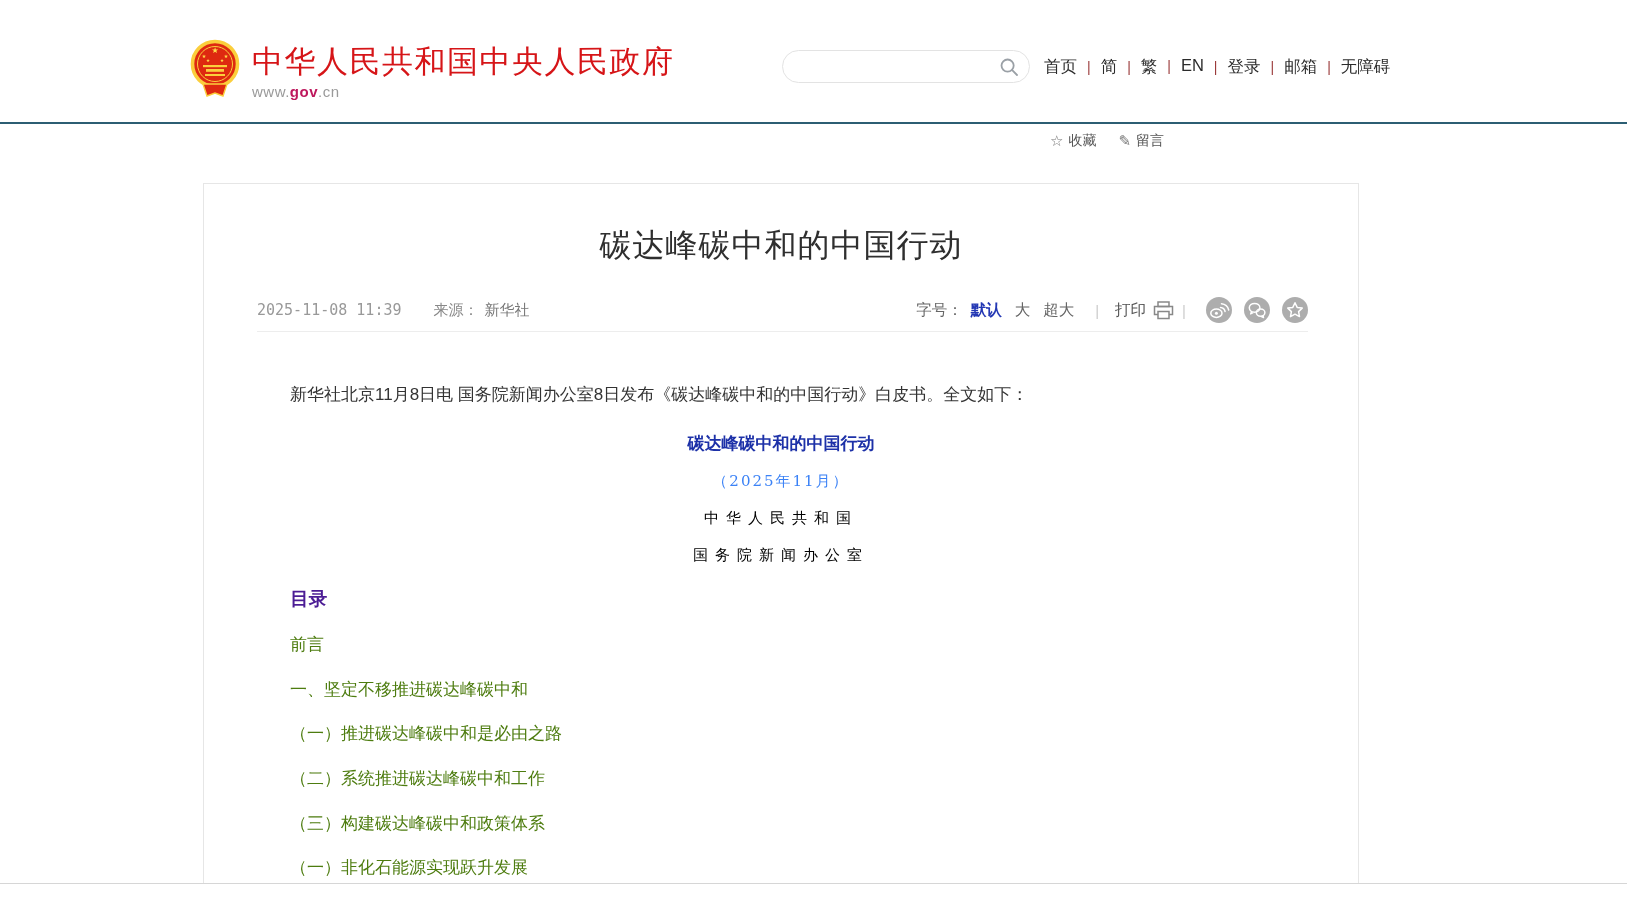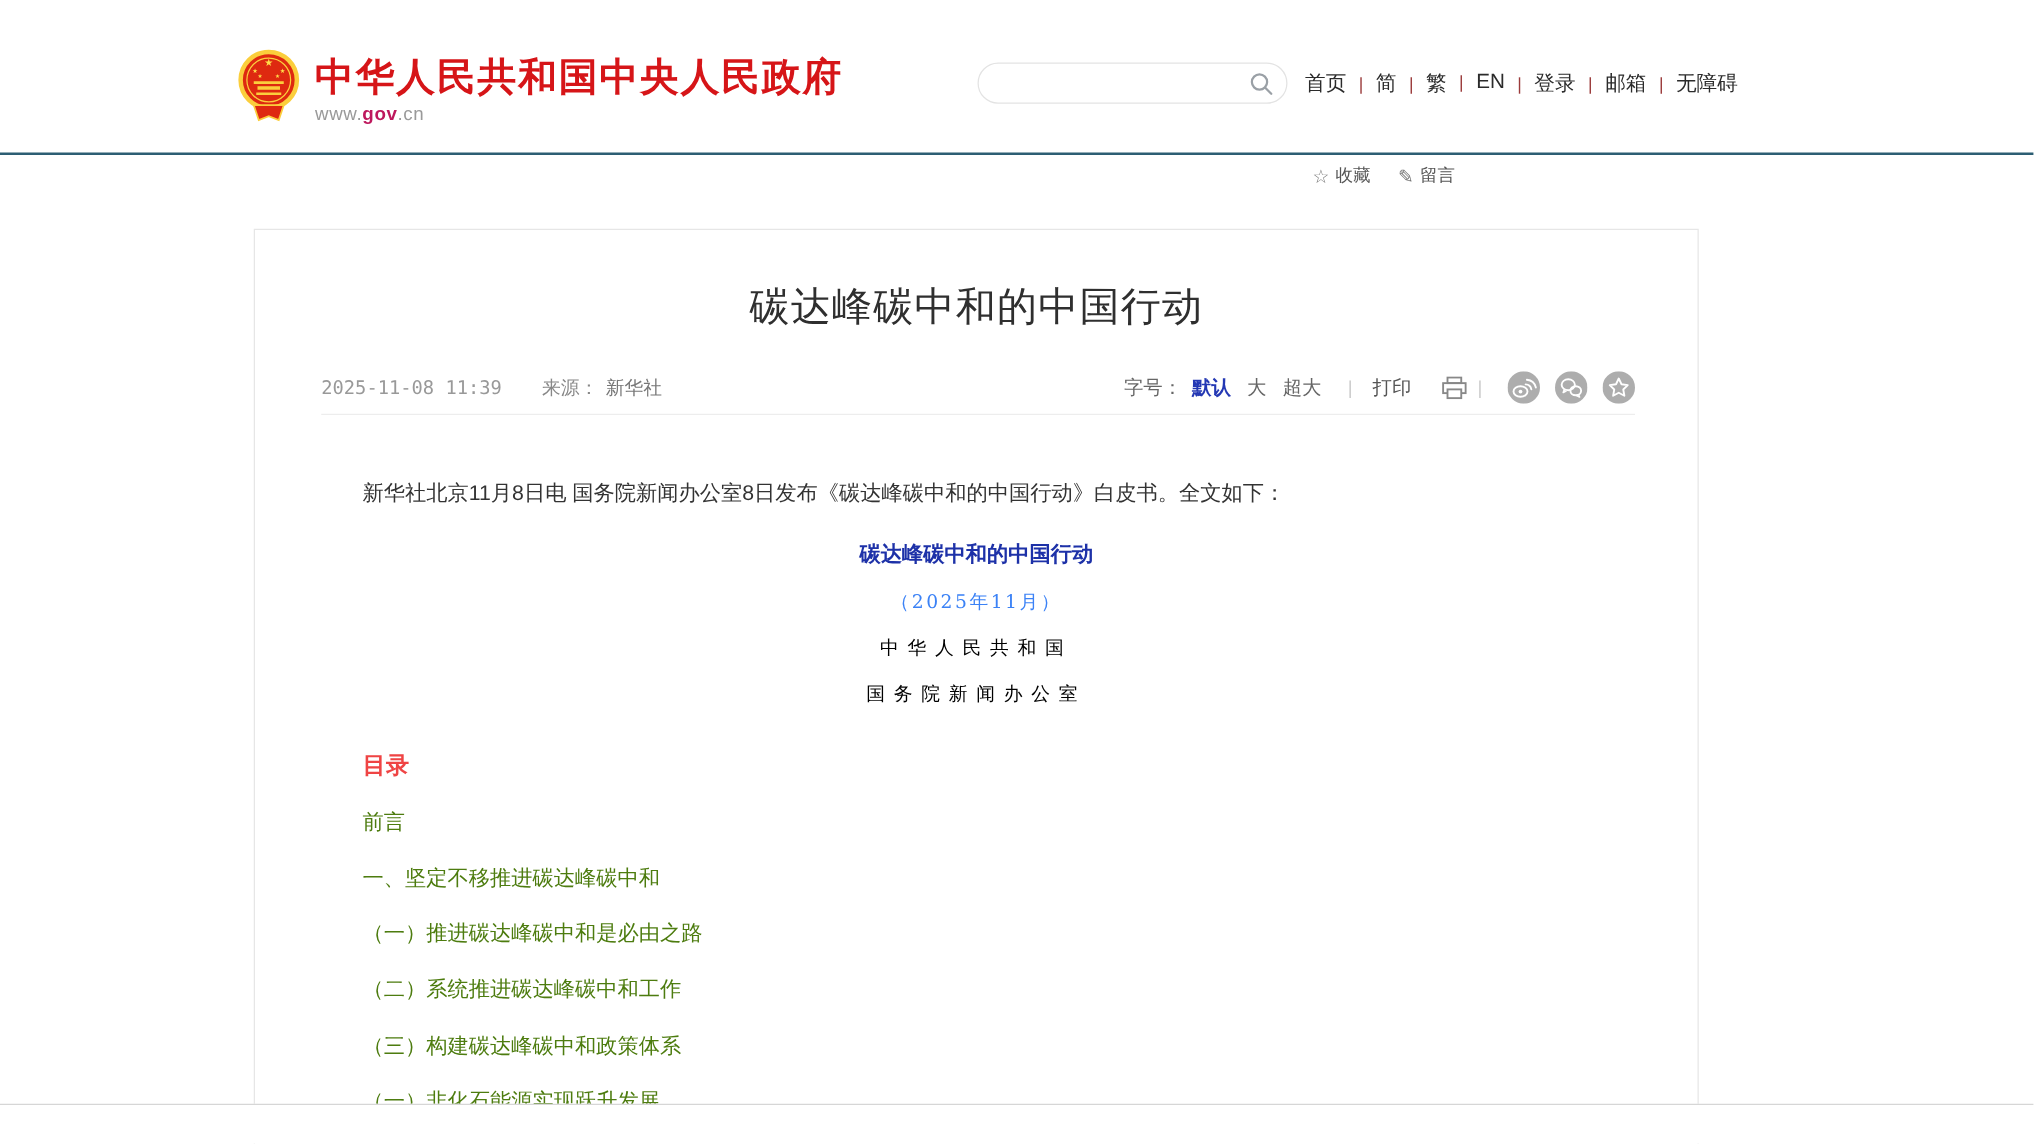--- a/index.html
+++ b/index.html
@@ -4,21 +4,21 @@
 <style>
   * { margin:0; padding:0; box-sizing:border-box; }
   html,body { background:#fff; }
   body { font-family:"Liberation Sans", sans-serif; }
   .page { position:relative; width:1627px; height:915px; background:#fff; overflow:hidden; }
 
   
   .site-header { position:absolute; top:0; left:0; width:100%; height:122px; background:#fff; }
   .brand { position:absolute; left:190px; top:38px; display:flex; align-items:flex-start; cursor:pointer; }
   .emblem { width:50px; height:62px; margin-right:12px; }
-  .site-title { font-size:31px; font-weight:700; color:#d61518; letter-spacing:1.5px; line-height:36px; margin-top:6px; }
+  .site-title { font-size:31px; font-weight:400; color:#d61518; letter-spacing:1.5px; line-height:36px; margin-top:6px; }
   .site-url { font-size:15px; color:#9a9a9a; margin-top:3px; letter-spacing:0.5px; }
   .site-url .gov { color:#be185d; font-weight:700; }
 
   .search-box { position:absolute; left:782px; top:50px; width:248px; height:33px;
     border:1px solid #e3e3e3; border-radius:17px; background:#fff; }
   .search-box input { position:absolute; left:16px; top:2px; width:190px; height:27px;
     border:none; outline:none; font-size:15px; background:transparent; color:#333; }
   .search-box .mag { position:absolute; right:10px; top:6px; }
 
   .top-nav { position:absolute; left:1044px; top:56px; display:flex; align-items:flex-start; font-size:16.5px; }
@@ -42,36 +42,36 @@
     display:flex; justify-content:space-between; align-items:center; }
   .meta-left { display:flex; align-items:flex-start; gap:32px; }
   .meta-date { font-family:"DejaVu Sans Mono", monospace; font-size:15px; color:#999; }
   .meta-source { font-size:15px; color:#888; }
   .meta-source b { font-weight:400; color:#777; margin-left:6px; }
   .meta-right { display:flex; align-items:center; font-size:15.5px; color:#777; }
   .meta-right .lbl { color:#666; margin-right:8px; }
   .fs-opt { cursor:pointer; margin-right:13px; color:#666; }
   .fs-default { color:#2438b4; font-weight:700; }
   .meta-sep { color:#ccc; margin:0 16px 0 8px; font-size:15px; }
-  .print-link { display:flex; align-items:center; gap:24px; color:#555; cursor:pointer; }
+  .print-link { display:flex; align-items:center; gap:7px; color:#555; cursor:pointer; }
   .share-icons { display:flex; align-items:center; gap:12px; margin-left:4px; }
   .share-icon { width:26px; height:26px; cursor:pointer; }
 
   .meta-divider { position:absolute; top:147px; left:53px; right:50px; border-top:1px solid #ededed; }
 
   
   .article-body { position:absolute; top:197px; left:52px; right:52px; font-size:17px;
     color:#333; line-height:1.65; }
   .intro { text-indent:2em; }
   .doc-title { text-align:center; color:#1d31a8; font-weight:700; font-size:17px; margin-top:21px; }
   .doc-date { text-align:center; color:#3b82f6; font-size:15px; margin-top:11px;
     font-family:"DejaVu Serif", serif; letter-spacing:2px; }
   .doc-org { text-align:center; color:#000000; font-size:15px; margin-top:12px;
     letter-spacing:7px; font-family:"DejaVu Serif", serif; }
-  .toc-heading { font-size:18.5px; font-weight:700; color:#ef4444; margin-top:30px; text-indent:1.85em; }
+  .toc-heading { font-size:18.5px; font-weight:700; color:#4c1d95; margin-top:17px; text-indent:1.85em; }
   .toc-item { margin-top:16.5px; font-size:17px; color:#4d7c0f; text-indent:2em; }
 
   .bottom-strip { position:absolute; top:883px; left:0; width:100%; height:32px;
     background:#fff; border-top:1px solid #d6d6d6; z-index:6; }
 </style>
 </head>
 <body>
 
 <div class="page">
 

